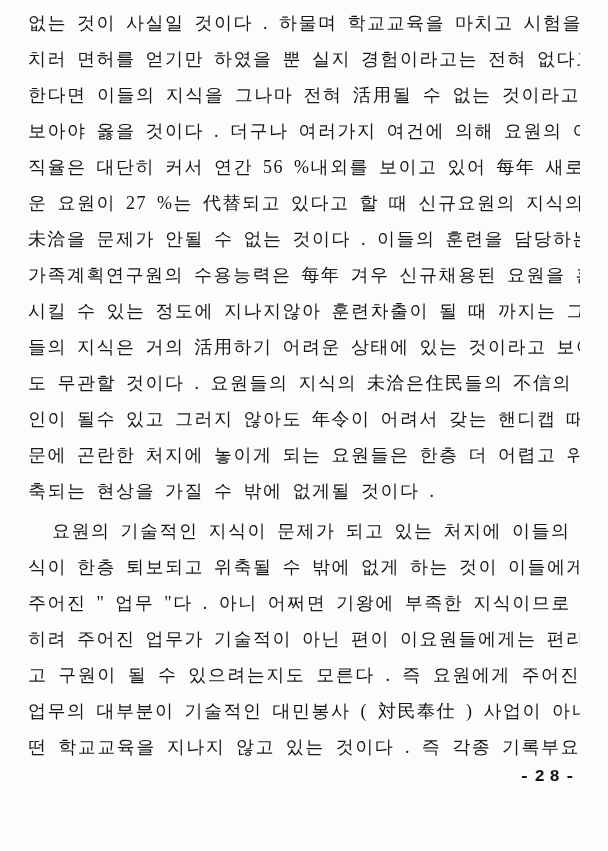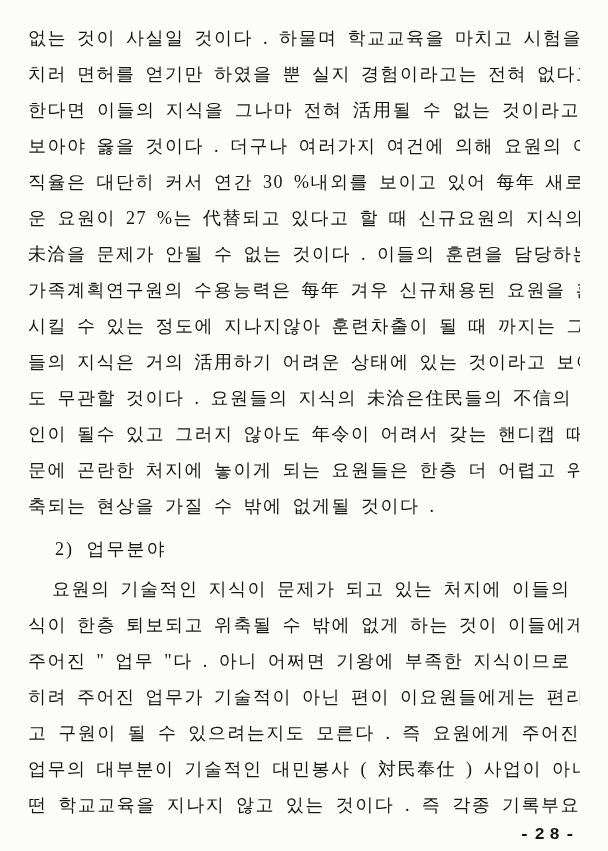--- a/index.html
+++ b/index.html
@@ -6,21 +6,21 @@
   html, body { width: 608px; height: 851px; }
   body {
     background: #fcfcfa;
     font-family: "Liberation Serif", "DejaVu Serif", serif;
     color: #161616;
     overflow: hidden;
   }
   .page {
     width: 608px;
     height: 757px;
-    padding: 20px 28px 0 28px;
+    padding: 5px 28px 0 28px;
     position: relative;
   }
   .line {
     display: block;
     height: 36px;
     line-height: 36px;
     font-size: 18px;
     letter-spacing: 1.5px;
     word-spacing: 4px;
     text-align: justify;
@@ -61,33 +61,32 @@
 </head>
 <body>
 
 <div class="page">
 
   <div class="para1">
     <span class="line">없는 것이 사실일 것이다 .  하물며 학교교육을 마치고 시험을</span>
     <span class="line">치러 면허를 얻기만 하였을 뿐 실지 경험이라고는 전혀 없다고</span>
     <span class="line">한다면 이들의 지식을 그나마 전혀 活用될 수 없는 것이라고</span>
     <span class="line">보아야 옳을 것이다 .  더구나 여러가지 여건에 의해 요원의 이</span>
-    <span class="line">직율은 대단히 커서 연간 30 %내외를 보이고 있어 每年 새로</span>
+    <span class="line">직율은 대단히 커서 연간 56 %내외를 보이고 있어 每年 새로</span>
     <span class="line">운 요원이 27 %는 代替되고 있다고 할 때 신규요원의 지식의</span>
     <span class="line">未洽을 문제가 안될 수 없는 것이다 .  이들의 훈련을 담당하는</span>
     <span class="line">가족계획연구원의 수용능력은 每年 겨우 신규채용된 요원을 훈련</span>
     <span class="line">시킬 수 있는 정도에 지나지않아 훈련차출이 될 때 까지는 그</span>
     <span class="line">들의 지식은 거의 活用하기 어려운 상태에 있는 것이라고 보아</span>
     <span class="line">도 무관할 것이다 .  요원들의 지식의 未洽은住民들의 不信의 원</span>
     <span class="line">인이 될수 있고 그러지 않아도 年令이 어려서 갖는 핸디캡 때</span>
     <span class="line">문에 곤란한 처지에 놓이게 되는 요원들은 한층 더 어렵고 위</span>
     <span class="line line--flush">축되는 현상을 가질 수 밖에 없게될 것이다 .</span>
   </div>
 
-  <div class="heading">2) 업무분야</div>
 
   <div class="para2">
     <span class="line line--indent">요원의 기술적인 지식이 문제가 되고 있는 처지에 이들의 지</span>
     <span class="line">식이 한층 퇴보되고 위축될 수 밖에 없게 하는 것이 이들에게</span>
     <span class="line">주어진 " 업무 "다 .  아니 어쩌면 기왕에 부족한 지식이므로 오</span>
     <span class="line">히려 주어진 업무가 기술적이 아닌 편이 이요원들에게는 편리하</span>
     <span class="line">고 구원이 될 수 있으려는지도 모른다 .  즉 요원에게 주어진</span>
     <span class="line">업무의 대부분이 기술적인 대민봉사 ( 対民奉仕 ) 사업이 아니고 어</span>
     <span class="line">떤 학교교육을 지나지 않고 있는 것이다 .  즉 각종 기록부요</span>
   </div>

